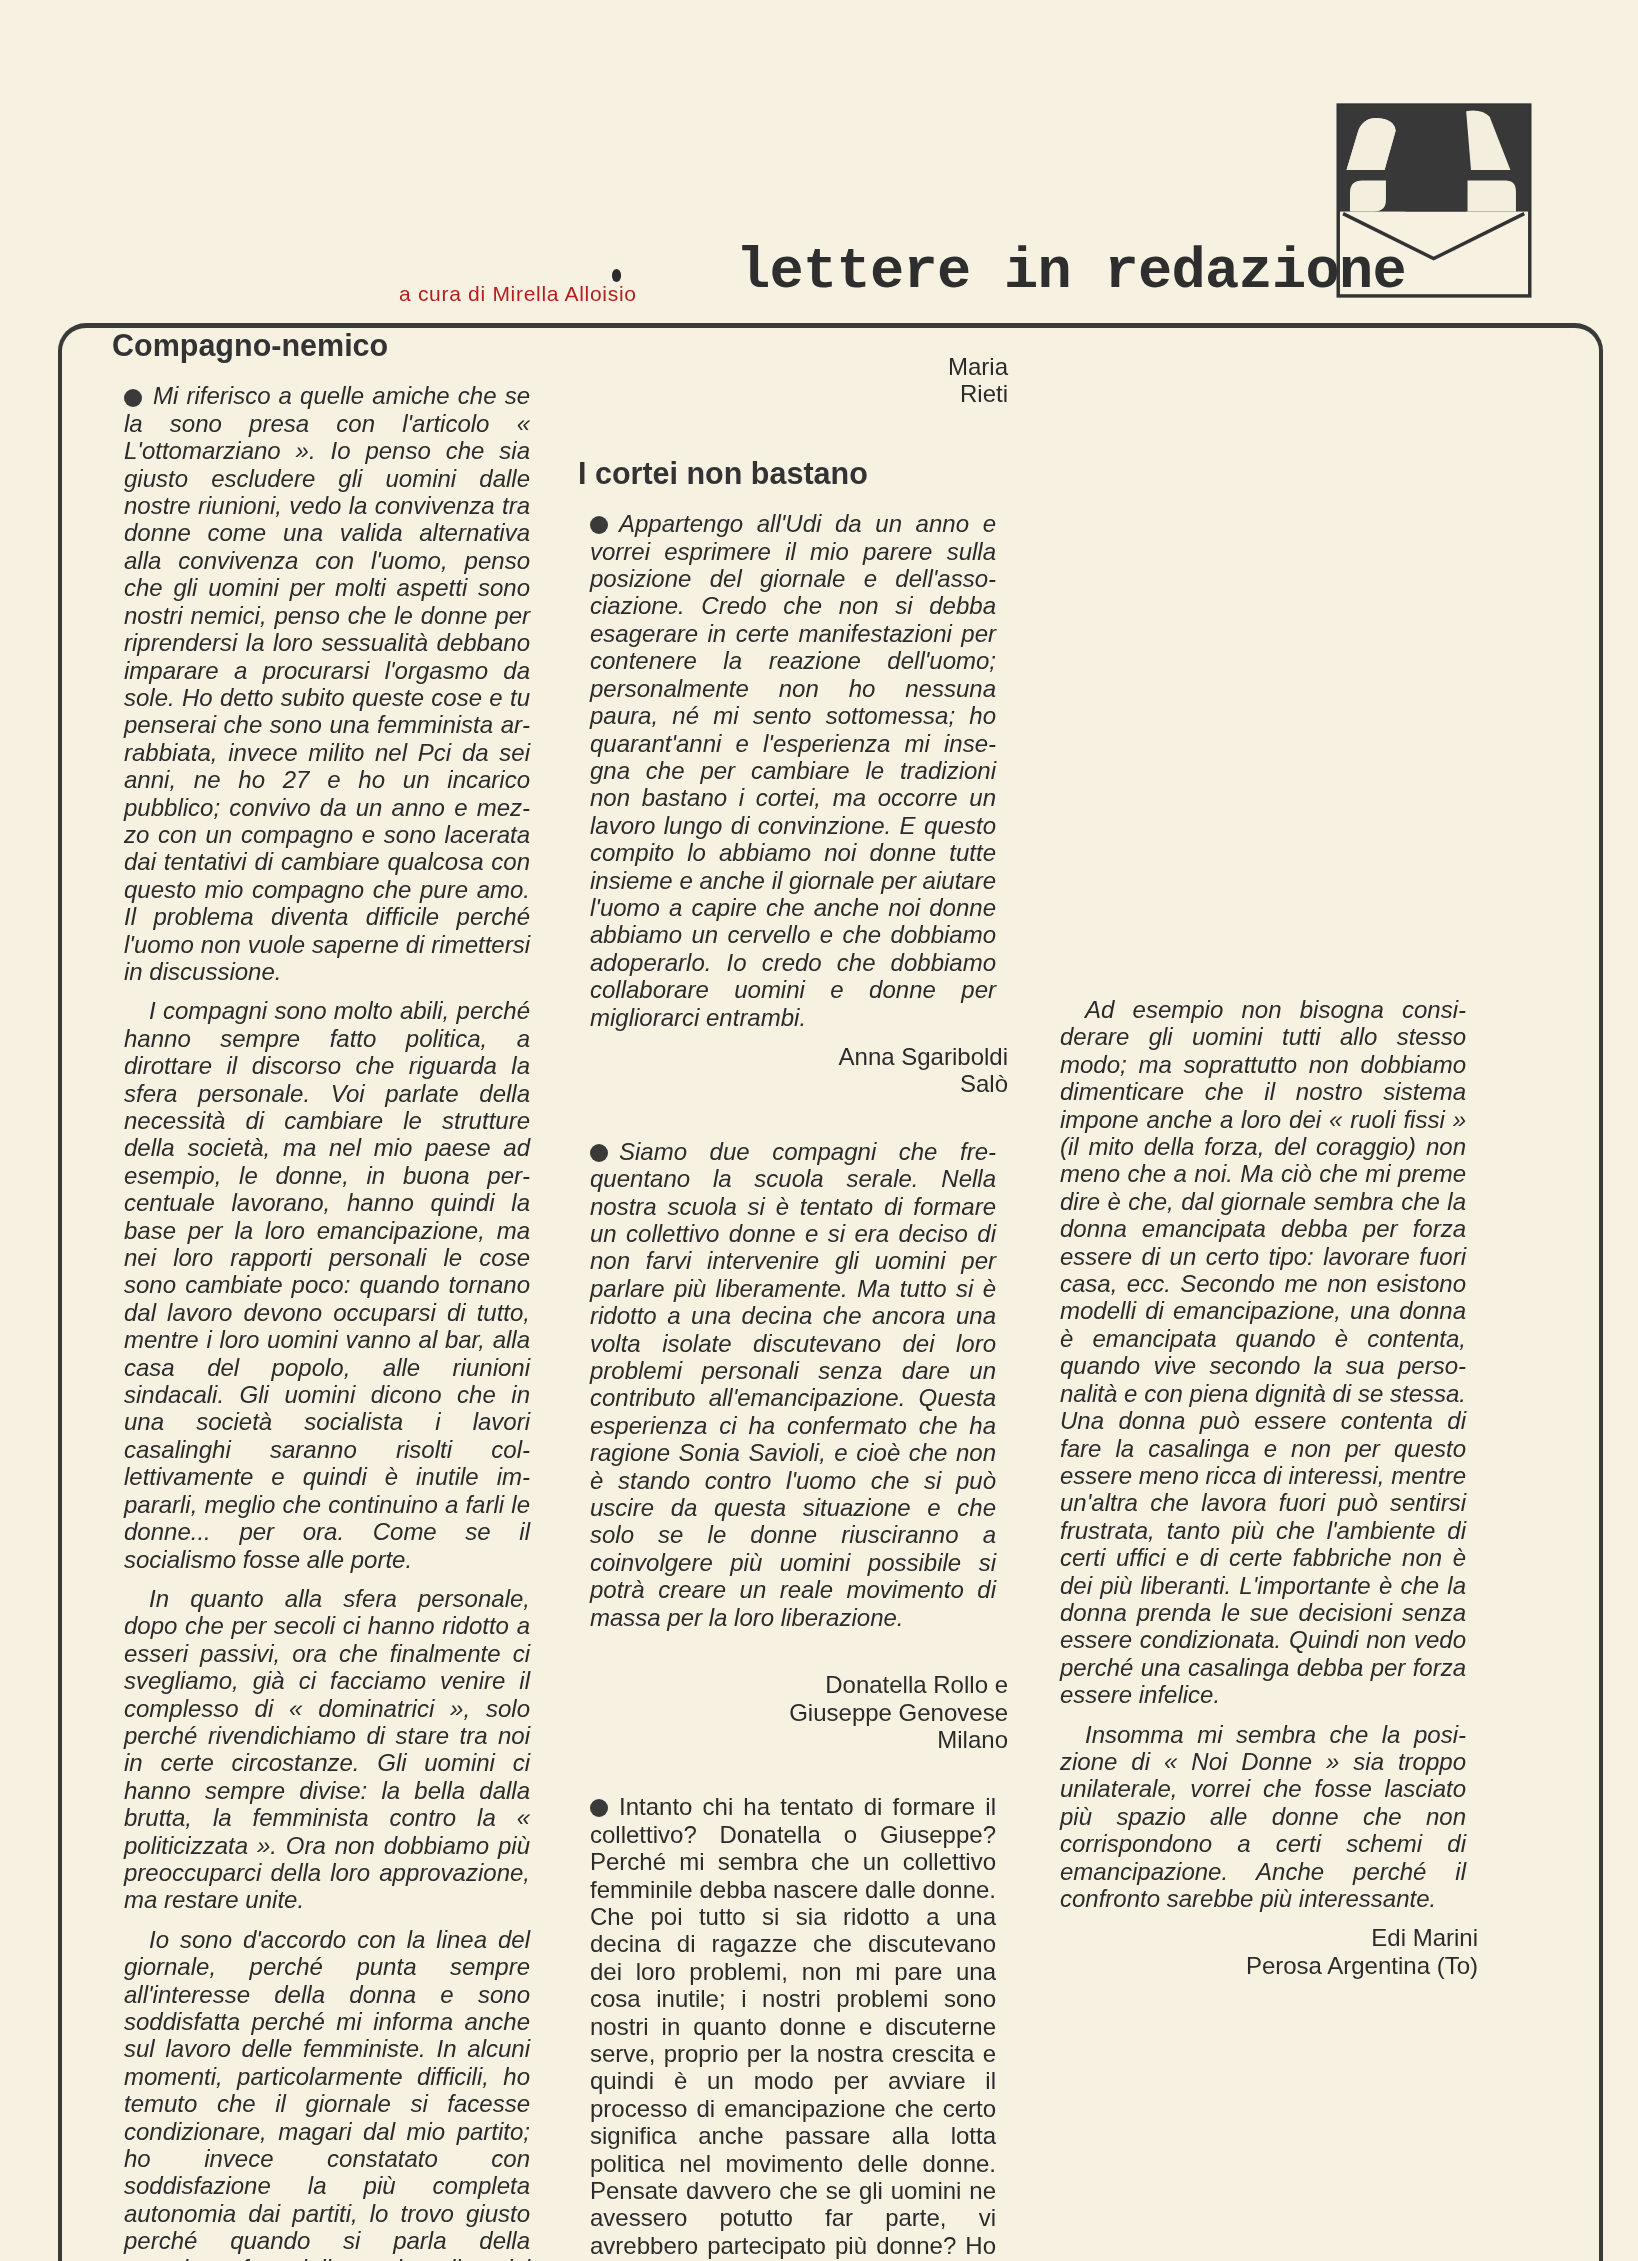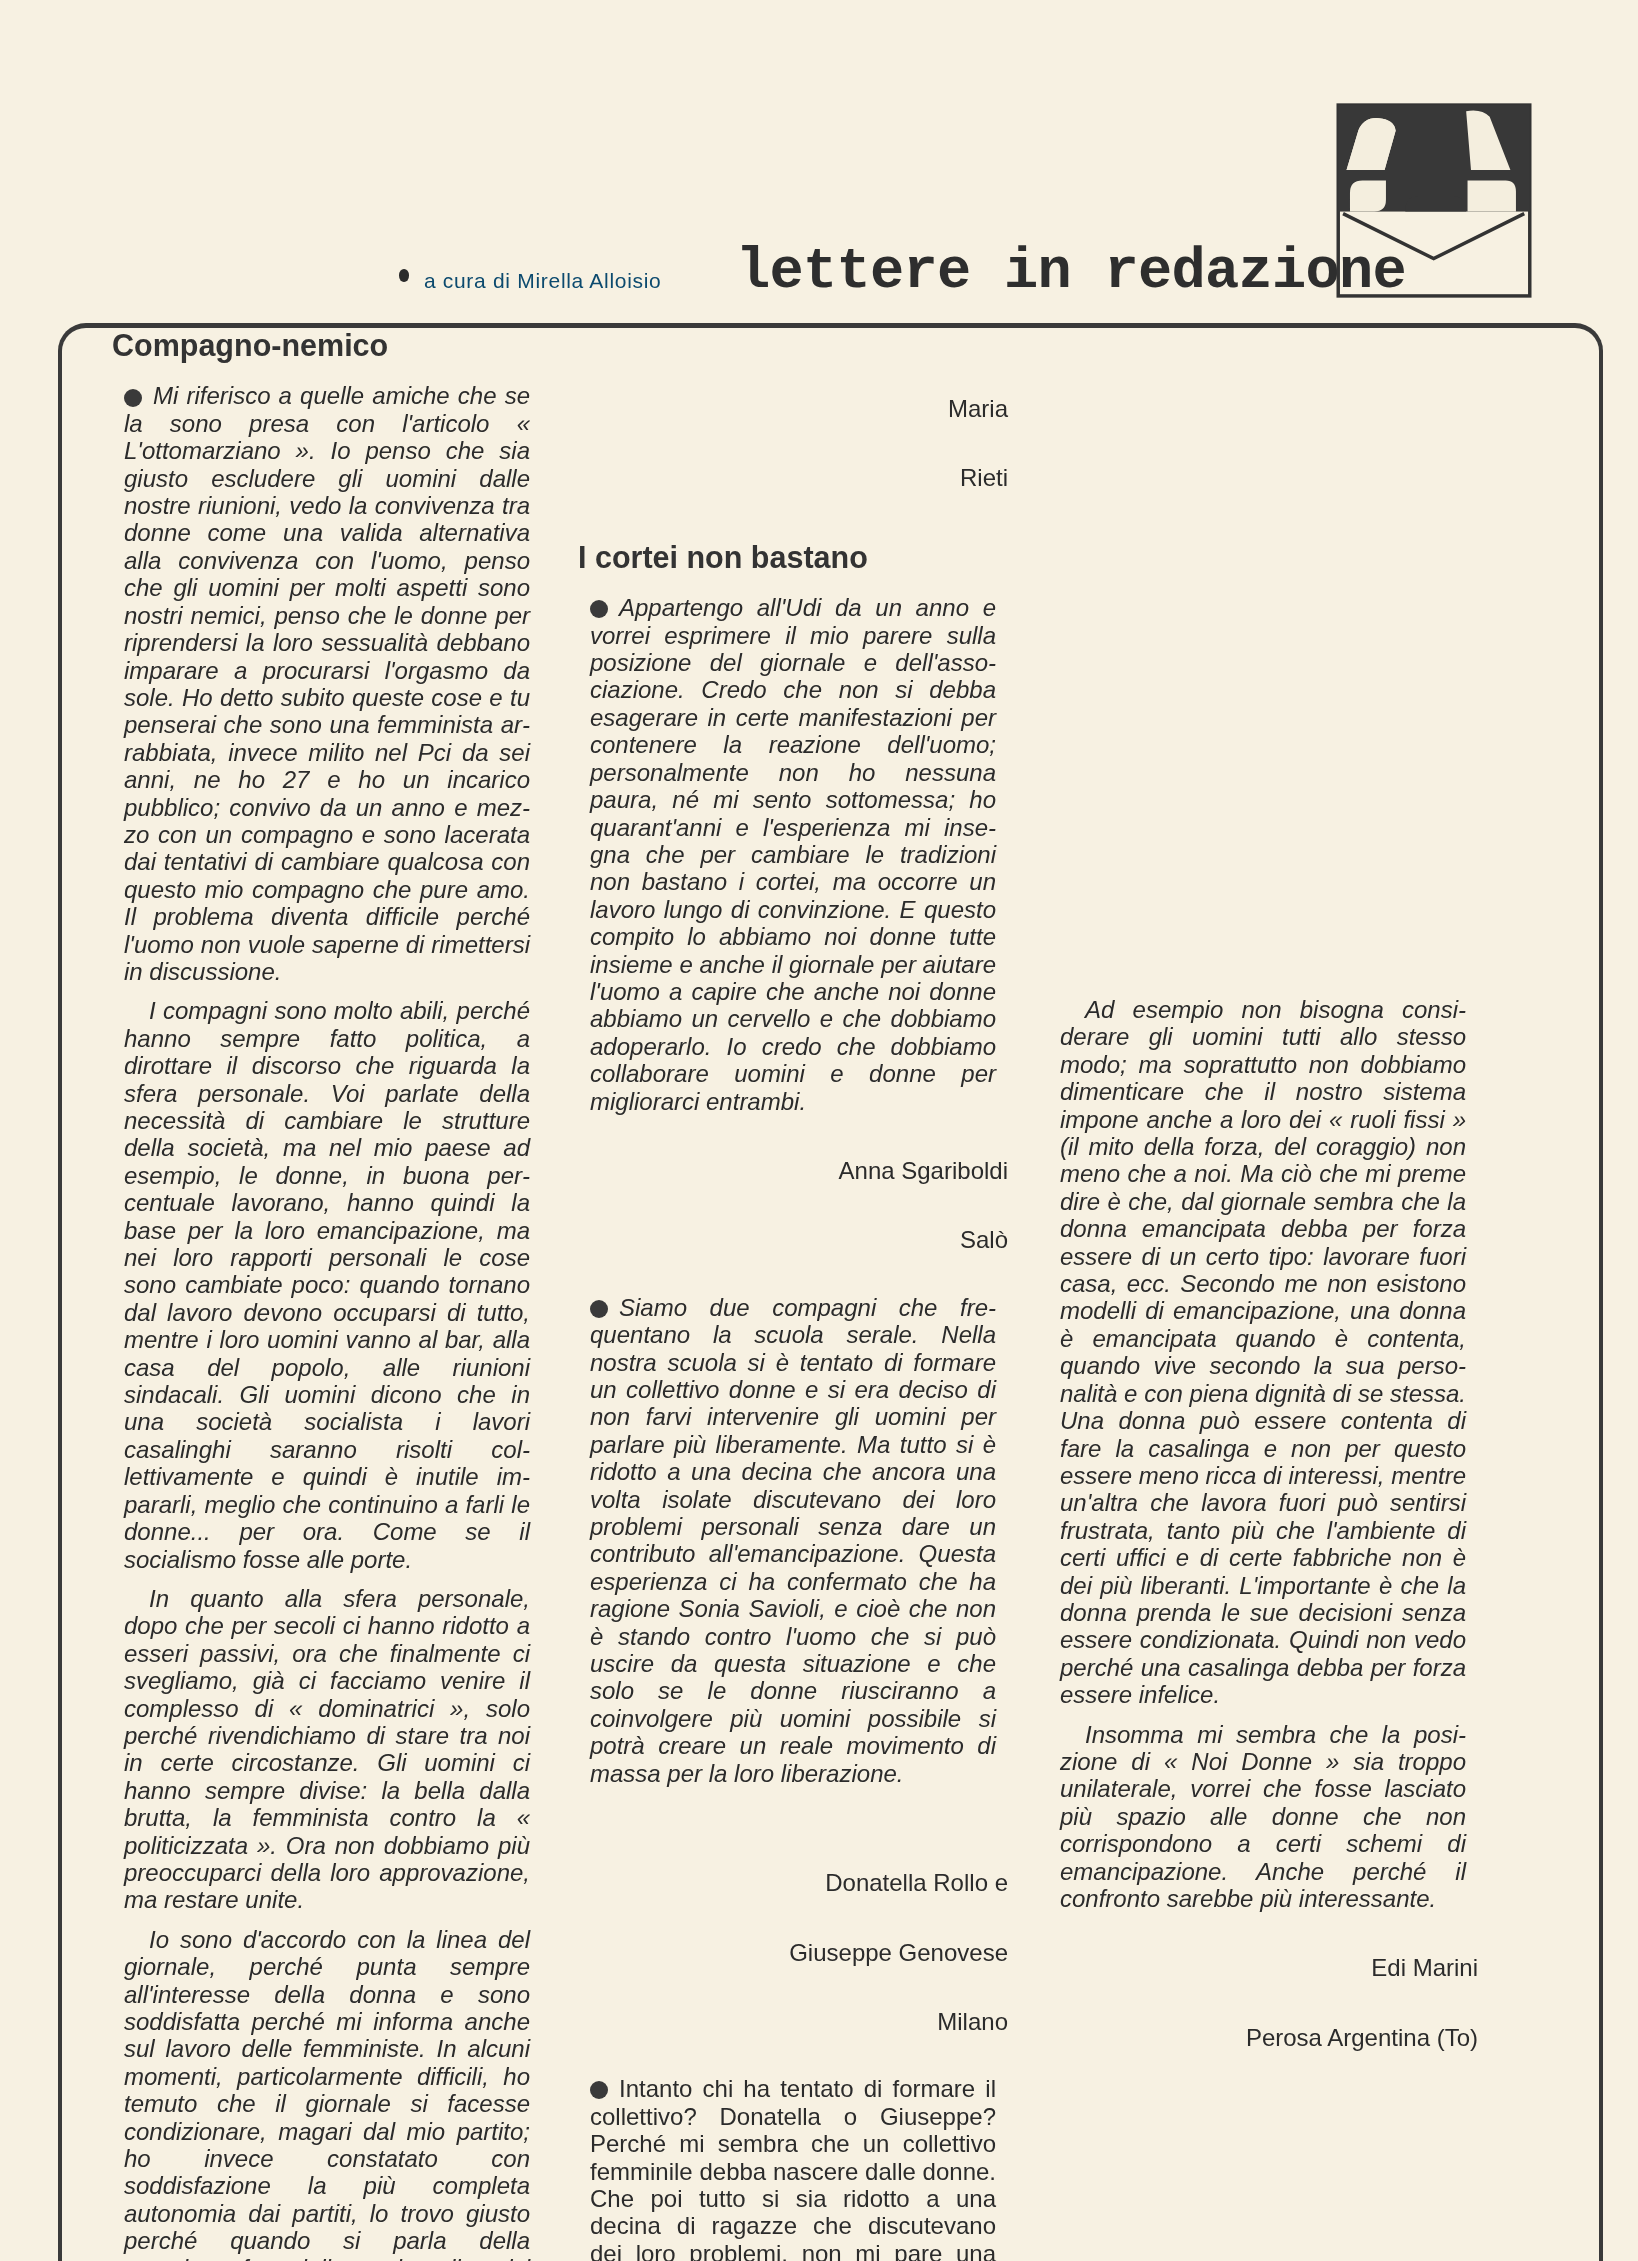--- a/index.html
+++ b/index.html
@@ -6,22 +6,22 @@
   body {
     width: 1638px; height: 2261px;
     background: #f7f1e2;
     color: #2b2b2b;
     font-family: "Liberation Sans", sans-serif;
     position: relative;
     overflow: hidden;
   }
   .curator {
     position: absolute; left: 399px; top: 269px;
-    font-size: 21px; color: #0c4a6e; letter-spacing: 0.7px;
-    display: flex; align-items: flex-start;
+    font-size: 21px; color: #b91c1c; letter-spacing: 0.7px;
+    display: flex; align-items: flex-end; flex-direction: column;
   }
   .bullet-sm {
     display: inline-block; width: 9.7px; height: 12.5px; border-radius: 50%;
     background: #2b2b2b; margin-right: 15.2px;
   }
   .title {
     position: absolute; left: 736px; top: 244px;
     font-size: 57px; font-weight: bold; color: #2e2e2e; letter-spacing: -0.7px;
     line-height: 1;
     font-family: Liberation Mono, monospace;
@@ -50,21 +50,21 @@
     font-size: 30.5px; font-weight: bold; margin: 0 0 19.4px 0; line-height: 1.15;
     color: #333;
   }
   p { margin: 12px; }
   p.it { font-style: italic; }
   p.indent { text-indent: 25px; }
   .dot {
     display: inline-block; width: 18px; height: 18px; border-radius: 50%;
     background: #3a3a3a; margin-right: 11px; vertical-align: -2.1px;
   }
-  .sig { text-align: right; margin-top: 42px; }
+  .sig { text-align: right; }
   .gap-s { height: 28px; }
   .gap-m { height: 48px; }
 </style>
 </head>
 <body>
 
 <div class="curator">
   <span class="bullet-sm"></span>
   <span>a cura di Mirella Alloisio</span>
 </div>

